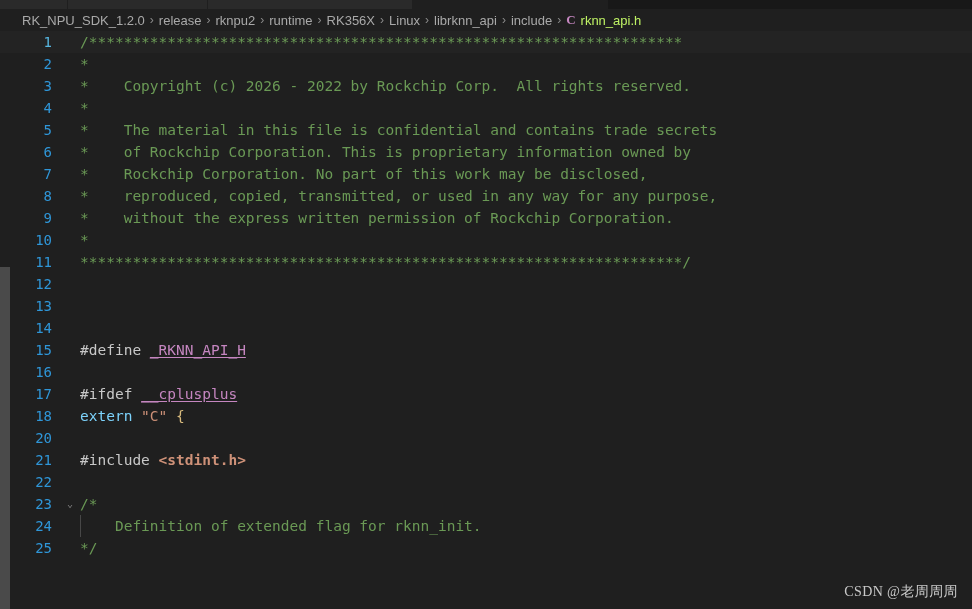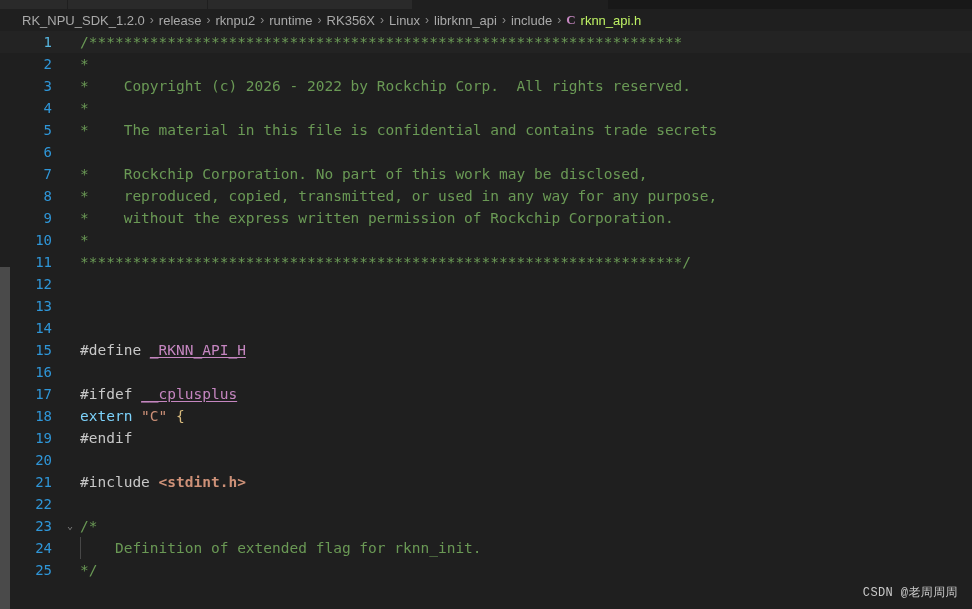--- a/index.html
+++ b/index.html
@@ -169,23 +169,23 @@
     width: 10px;
     background: #4a4a4a;
     border-radius: 0;
   }
 
   
   .watermark {
     position: absolute;
     right: 14px;
     bottom: 8px;
-    font-size: 12px;
+    font-size: 14px;
     color: #d8d8d8;
-    font-family: Liberation Mono, monospace;
+    font-family: Liberation Serif, serif;
     opacity: 0.92;
     user-select: none;
     letter-spacing: 0.4px;
   }
 </style>
 </head>
 <body>
 
 <div id="app">
 
@@ -226,34 +226,33 @@
       <span class="crumb crumb-file">rknn_api.h</span>
     </div>
 
   <div class="editor">
     <div class="code-area" id="code-area">
         <div class="row current"><span class="lnum">1</span><span class="fold"></span><span class="ctext"><span class="t-comment">/********************************************************************</span></span></div>
         <div class="row"><span class="lnum">2</span><span class="fold"></span><span class="ctext"><span class="t-comment">*</span></span></div>
         <div class="row"><span class="lnum">3</span><span class="fold"></span><span class="ctext"><span class="t-comment">*    Copyright (c) 2026 - 2022 by Rockchip Corp.  All rights reserved.</span></span></div>
         <div class="row"><span class="lnum">4</span><span class="fold"></span><span class="ctext"><span class="t-comment">*</span></span></div>
         <div class="row"><span class="lnum">5</span><span class="fold"></span><span class="ctext"><span class="t-comment">*    The material in this file is confidential and contains trade secrets</span></span></div>
-        <div class="row"><span class="lnum">6</span><span class="fold"></span></div>
+        <div class="row"><span class="lnum">6</span><span class="fold"></span><span class="ctext"><span class="t-comment">*    of Rockchip Corporation. This is proprietary information owned by</span></span></div>
         <div class="row"><span class="lnum">7</span><span class="fold"></span><span class="ctext"><span class="t-comment">*    Rockchip Corporation. No part of this work may be disclosed,</span></span></div>
         <div class="row"><span class="lnum">8</span><span class="fold"></span><span class="ctext"><span class="t-comment">*    reproduced, copied, transmitted, or used in any way for any purpose,</span></span></div>
         <div class="row"><span class="lnum">9</span><span class="fold"></span><span class="ctext"><span class="t-comment">*    without the express written permission of Rockchip Corporation.</span></span></div>
         <div class="row"><span class="lnum">10</span><span class="fold"></span><span class="ctext"><span class="t-comment">*</span></span></div>
         <div class="row"><span class="lnum">11</span><span class="fold"></span><span class="ctext"><span class="t-comment">*********************************************************************/</span></span></div>
         <div class="row"><span class="lnum">12</span><span class="fold"></span><span class="ctext"></span></div>
         <div class="row"><span class="lnum">13</span><span class="fold"></span><span class="ctext"></span></div>
         <div class="row"><span class="lnum">14</span><span class="fold"></span></div>
         <div class="row"><span class="lnum">15</span><span class="fold"></span><span class="ctext"><span class="t-pre">#define </span><span class="t-macro">_RKNN_API_H</span></span></div>
         <div class="row"><span class="lnum">16</span><span class="fold"></span><span class="ctext"></span></div>
         <div class="row"><span class="lnum">17</span><span class="fold"></span><span class="ctext"><span class="t-pre">#ifdef </span><span class="t-macro">__cplusplus</span></span></div>
         <div class="row"><span class="lnum">18</span><span class="fold"></span><span class="ctext"><span class="t-kw">extern </span><span class="t-str">"C"</span><span class="t-plain"> </span><span class="t-brace">{</span></span></div>
-        <div class="row"><span class="lnum">19</span><span class="fold"></span><span class="ctext"><span class="t-pre">#endif</span></span></div>
         <div class="row"><span class="lnum">20</span><span class="fold"></span><span class="ctext"></span></div>
         <div class="row"><span class="lnum">21</span><span class="fold"></span><span class="ctext"><span class="t-pre">#include </span><span class="t-inc">&lt;stdint.h&gt;</span></span></div>
         <div class="row"><span class="lnum">22</span><span class="fold"></span><span class="ctext"></span></div>
         <div class="row"><span class="lnum">23</span><span class="fold">⌄</span><span class="ctext"><span class="t-comment">/*</span></span></div>
         <div class="row"><span class="lnum">24</span><span class="fold"></span><span class="ctext"><span class="t-comment">    Definition of extended flag for rknn_init.</span></span><span class="guide"></span></div>
         <div class="row"><span class="lnum">25</span><span class="fold"></span><span class="ctext"><span class="t-comment">*/</span></span></div>
       </div>
   </div>
 
   <div class="scrollbar-track">

